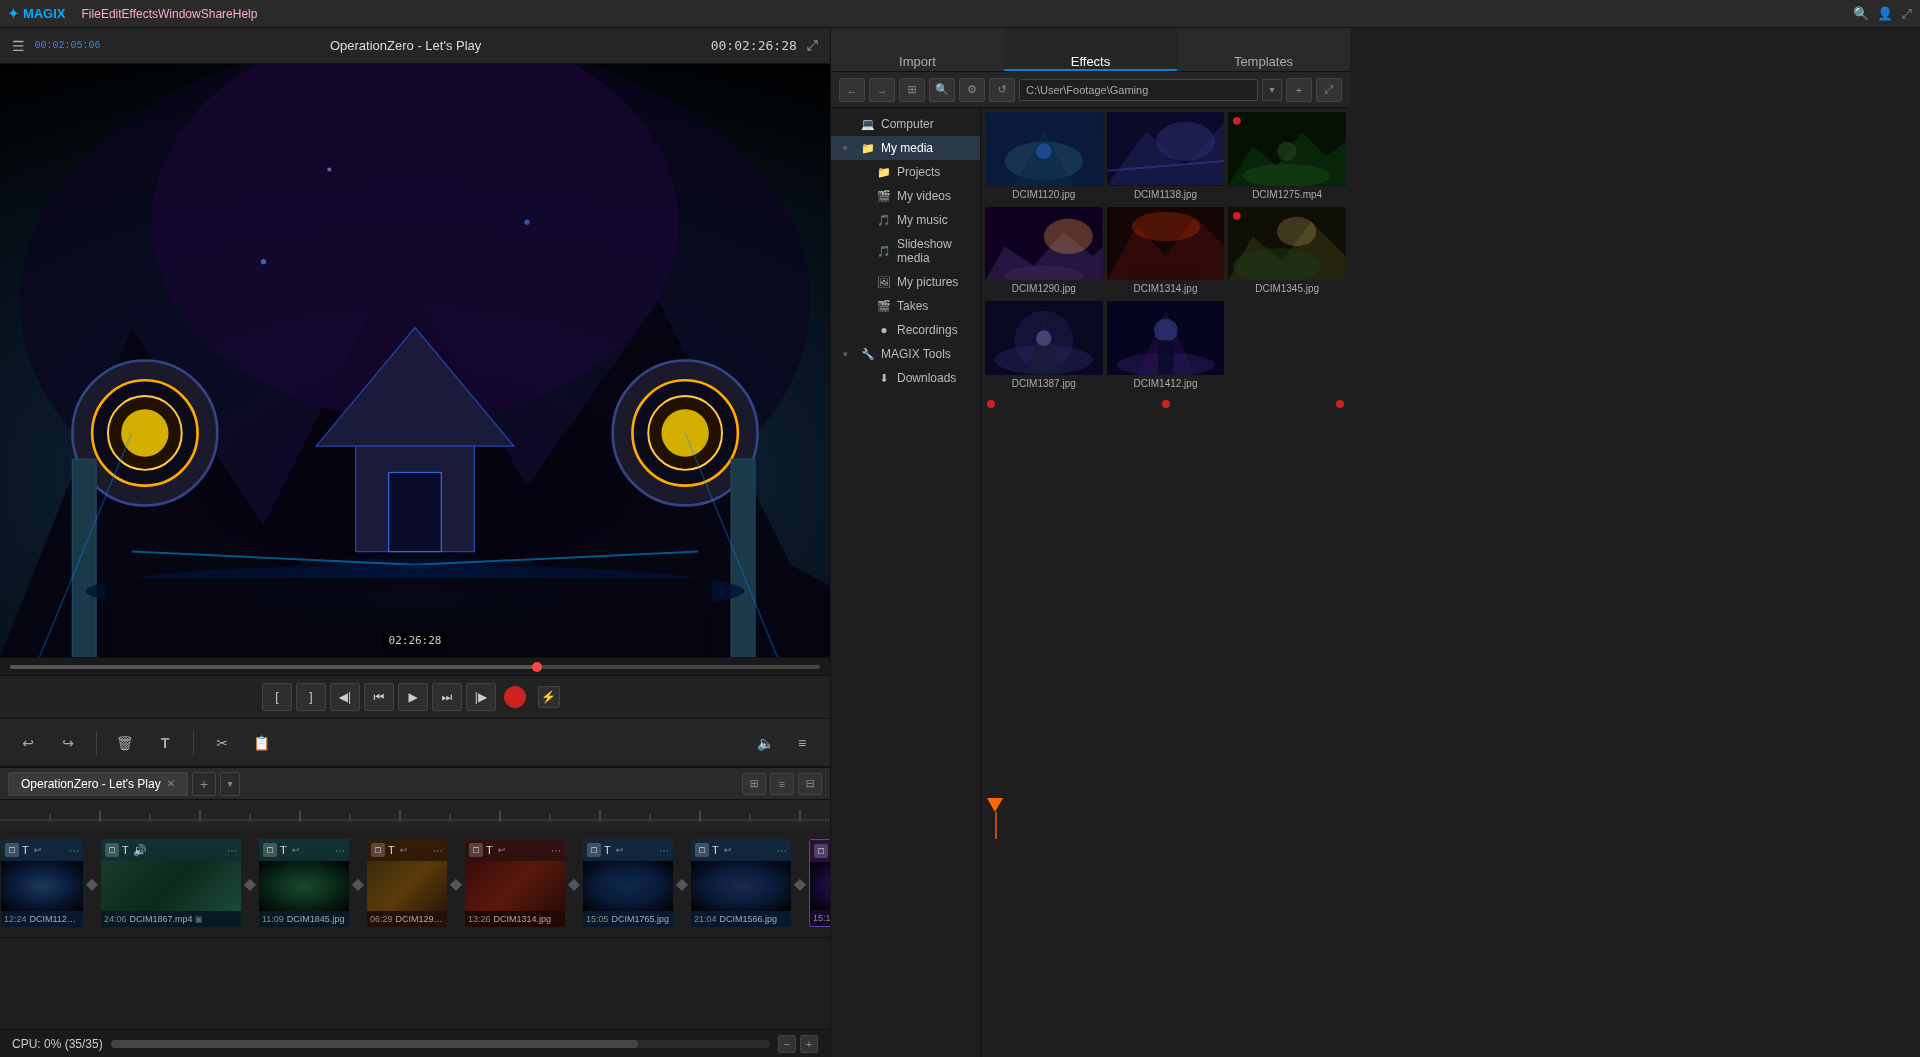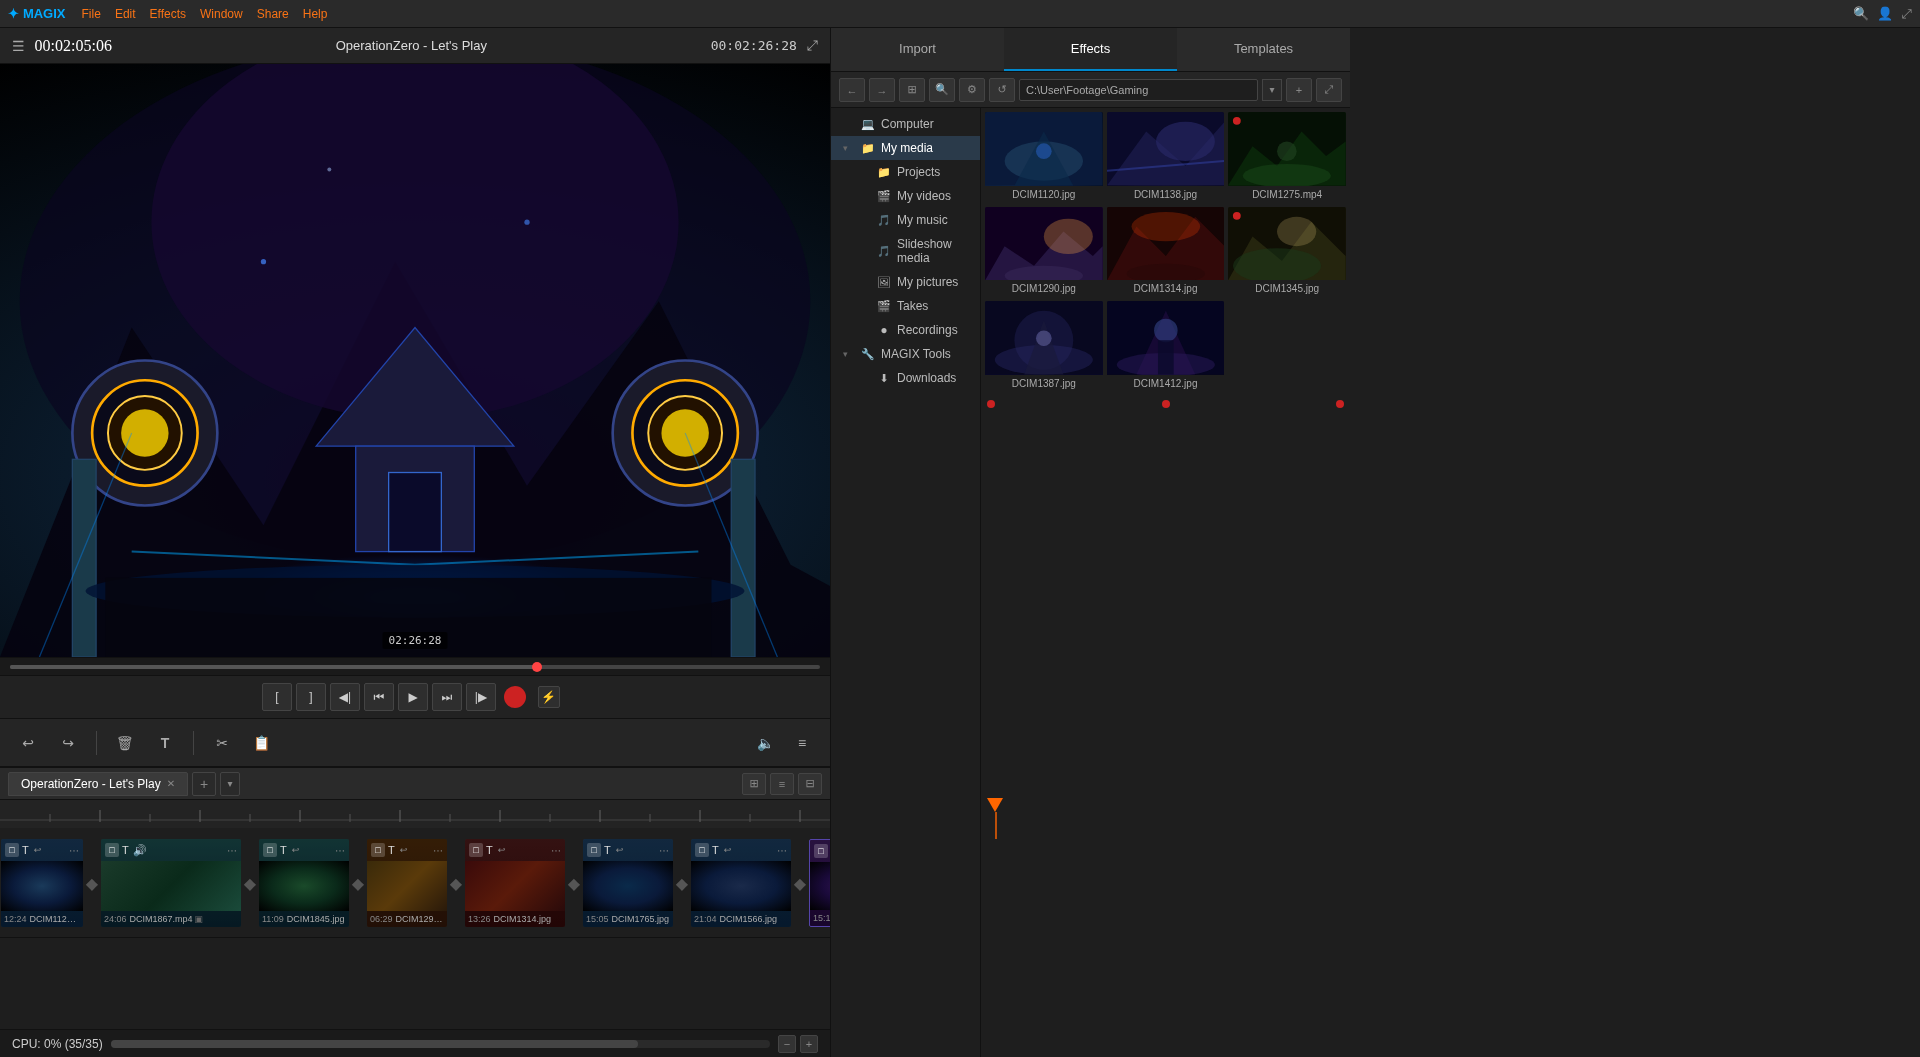--- a/index.html
+++ b/index.html
@@ -1,34 +1,34 @@
 <!DOCTYPE html>
 <html><head>
   <meta charset="utf-8">
   <style>
     * { margin: 0; padding: 0; box-sizing: border-box; }
     body { width: 1920px; height: 1057px; background: #1e1e1e; font-family: 'Segoe UI', Arial, sans-serif; font-size: 12px; color: #ccc; overflow: hidden; }
 
     
     #titlebar { height: 28px; background: #2a2a2a; display: flex; align-items: center; padding: 0 8px; border-bottom: 1px solid #111; }
     #titlebar .logo { color: #00aaff; font-weight: bold; font-size: 13px; margin-right: 16px; display: flex; align-items: center; gap: 4px; }
-    #titlebar .menu-items { display: flex; gap: 14px; font-size: 12px; color: #f97316; }
+    #titlebar .menu-items { display: flex; gap: 0; font-size: 12px; color: #f9a8d4; }
     #titlebar .menu-items span { cursor: pointer; }
     #titlebar .right-icons { margin-left: auto; display: flex; gap: 8px; align-items: center; }
 
     
     #main { display: flex; height: calc(1057px - 28px); }
 
     
     #left-panel { width: 830px; display: flex; flex-direction: column; background: #1a1a1a; }
 
     
     #preview-header { height: 36px; background: #252525; display: flex; align-items: center; padding: 0 12px; border-bottom: 1px solid #111; }
     #preview-header .hamburger { margin-right: 10px; color: #aaa; font-size: 14px; cursor: pointer; }
-    #preview-header .timecode-left { font-size: 16px; color: #ffffff; font-family: Liberation Serif, serif; }
+    #preview-header .timecode-left { font-size: 10px; color: #3b82f6; font-family: Liberation Mono, monospace; }
     #preview-header .title { flex: 1; text-align: center; font-size: 13px; color: #ddd; }
     #preview-header .timecode-right { font-size: 13px; color: #ccc; font-family: monospace; }
     #preview-header .expand-btn { margin-left: 10px; color: #aaa; font-size: 14px; cursor: pointer; }
 
     
     #video-preview { flex: 1; background: #000; position: relative; overflow: hidden; display: flex; align-items: center; justify-content: center; }
     #preview-gradient { width: 100%; height: 100%; background: radial-gradient(ellipse at center bottom, #1a0a3a 0%, #0a1a2a 30%, #050510 70%, #000 100%); position: relative; }
     .time-indicator { position: absolute; bottom: 8px; left: 50%; transform: translateX(-50%); background: rgba(0,0,0,0.7); color: #ccc; font-family: monospace; font-size: 11px; padding: 2px 6px; border-radius: 2px; }
 
     
@@ -94,21 +94,21 @@
     #scrollbar-h { flex: 1; height: 8px; background: #2a2a2a; border-radius: 4px; margin: 0 8px; position: relative; }
     #scrollbar-thumb { height: 100%; width: 80%; background: #444; border-radius: 4px; }
     .zoom-controls { display: flex; align-items: center; gap: 4px; }
     .zoom-btn { width: 18px; height: 18px; background: #333; border: 1px solid #444; color: #888; display: flex; align-items: center; justify-content: center; cursor: pointer; font-size: 11px; border-radius: 2px; }
 
     
     #right-panel { width: 520px; background: #252525; display: flex; flex-direction: column; border-left: 1px solid #111; }
     
     
     #right-tabs { height: 44px; background: #2a2a2a; display: flex; align-items: center; border-bottom: 1px solid #111; }
-    .right-tab { flex: 1; height: 100%; display: flex; align-items: center; justify-content: center; font-size: 13px; cursor: pointer; color: #aaa; border-bottom: 2px solid transparent; }
+    .right-tab { flex: 1; height: 100%; display: flex; align-items: flex-end; justify-content: center; font-size: 13px; cursor: pointer; color: #aaa; border-bottom: 2px solid transparent; }
     .right-tab.active { color: #fff; border-bottom: 2px solid #0088cc; background: #252525; }
 
     
     #right-toolbar { height: 36px; background: #252525; display: flex; align-items: center; padding: 0 8px; gap: 4px; border-bottom: 1px solid #111; }
     .right-toolbar-btn { width: 26px; height: 24px; background: #333; border: 1px solid #444; color: #888; display: flex; align-items: center; justify-content: center; cursor: pointer; font-size: 11px; border-radius: 2px; }
     .path-bar { flex: 1; background: #1e1e1e; border: 1px solid #444; height: 22px; display: flex; align-items: center; padding: 0 6px; font-size: 11px; color: #aaa; border-radius: 2px; }
     .path-dropdown { width: 20px; height: 22px; background: #2a2a2a; border: 1px solid #444; display: flex; align-items: center; justify-content: center; cursor: pointer; color: #888; font-size: 10px; }
 
     
     #file-browser { width: 150px; background: #1e1e1e; border-right: 1px solid #111; overflow-y: auto; flex-shrink: 0; padding: 4px 0; }

